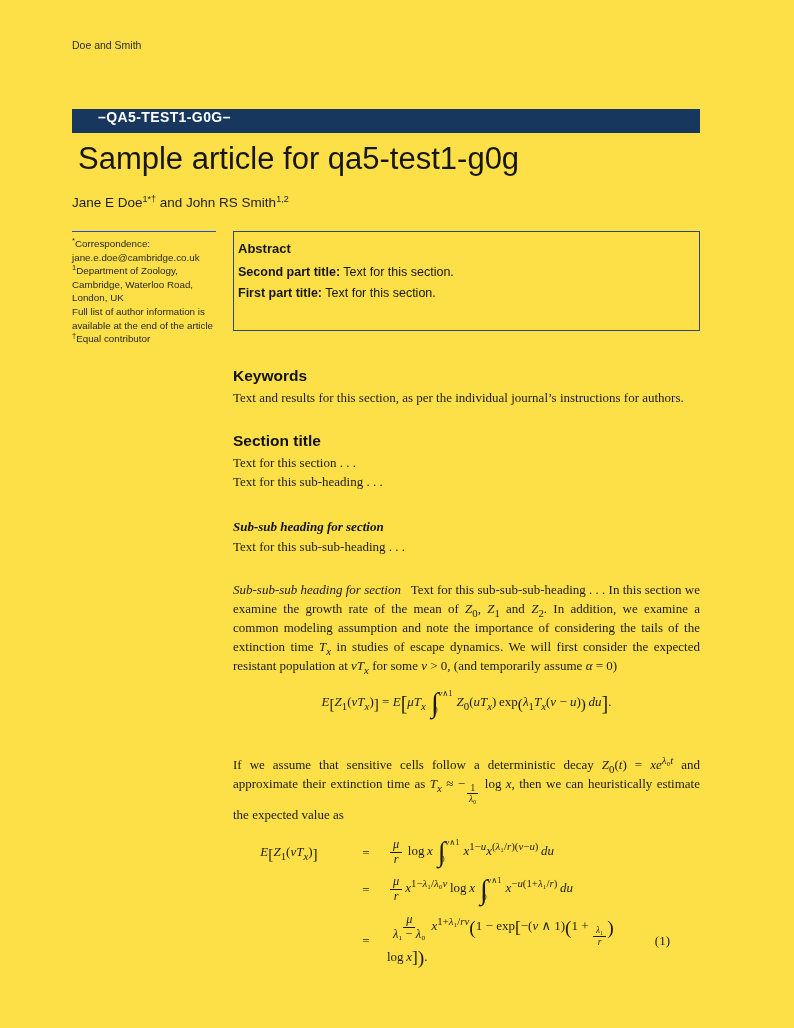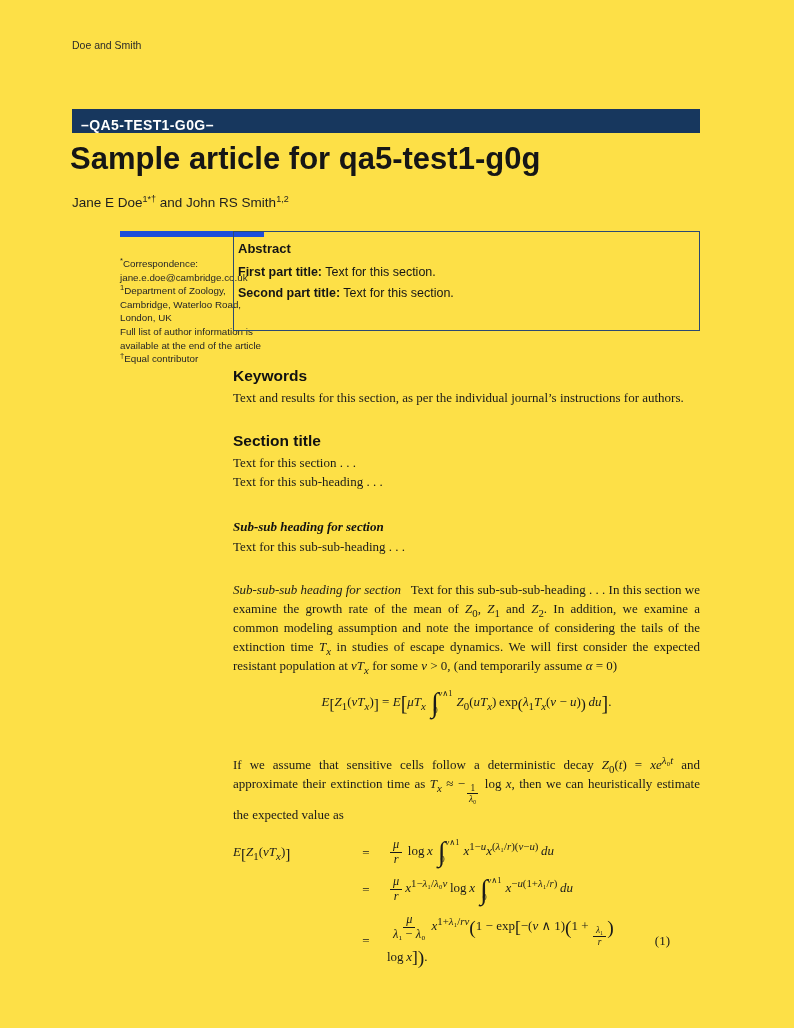--- a/index.html
+++ b/index.html
@@ -3,34 +3,34 @@
 <meta charset="utf-8">
 <style>
   html,body{margin:0;padding:0;background:#ffffff;}
   .page{position:relative;width:794px;height:1028px;background:#fde047;
         font-family:"Liberation Serif",serif;color:#1a1a1a;overflow:hidden;}
 
   .running-head{position:absolute;left:72px;top:39px;
       font-family:"Liberation Sans",sans-serif;font-size:10.5px;color:#2a2a2a;}
 
   .banner{position:absolute;left:72px;top:109px;width:628px;height:24px;
-      background:#17375e;display:flex;align-items:flex-end;padding-left:9px;box-sizing:border-box;}
+      background:#17375e;display:flex;align-items:flex-start;padding-left:26px;box-sizing:border-box;}
   .banner .banner-text{color:#ffffff;font-family:"Liberation Sans",sans-serif;
       font-weight:700;font-size:14px;letter-spacing:0.4px;}
 
-  .title{position:absolute;left:70px;top:141px;margin:0;
-      font-family:"Liberation Sans",sans-serif;font-weight:700;font-size:31px;color:#161616;}
+  .title{position:absolute;left:78px;top:141px;margin:0;
+      font-family:"Liberation Sans",sans-serif;font-weight:400;font-size:31px;color:#161616;}
 
   .authors{position:absolute;left:72px;top:195px;
       font-family:"Liberation Sans",sans-serif;font-size:13.5px;color:#1e1e1e;}
   .authors sup{font-size:9px;}
 
   .sidebar{position:absolute;left:72px;top:231px;width:144px;
-      border-top:6px solid #1d4ed8;padding-top:20px;
-      font-family:"Liberation Sans",sans-serif;font-size:9.8px;line-height:13.6px;color:#262626;margin-left:48px;}
+      border-top:1px solid #1d4ed8;padding-top:5px;
+      font-family:"Liberation Sans",sans-serif;font-size:9.8px;line-height:13.6px;color:#262626;}
   .sidebar .line{white-space:nowrap;}
   .sidebar sup{font-size:7.5px;}
 
   .abstract{position:absolute;left:233px;top:231px;width:467px;height:100px;
       border:1.5px solid #2a4a73;box-sizing:border-box;padding:9px 4px;
       font-family:"Liberation Sans",sans-serif;color:#151515;}
   .abstract .abs-heading{margin:0 0 9px 0;font-size:13px;font-weight:700;}
   .abstract .aline{font-size:12.5px;margin-bottom:7px;}
 
   .main{position:absolute;left:233px;top:366px;width:467px;font-size:13px;line-height:19px;}
@@ -60,21 +60,21 @@
         font-size:0.64em;height:2.9em;line-height:1;}
   .lims .hi{align-self:flex-start;margin-top:-1px;}
   .lims .lo{align-self:flex-start;margin-left:-5px;margin-bottom:0;}
   .bb{font-size:1.18em;vertical-align:middle;}
   .bb.tall{font-size:1.55em;vertical-align:middle;line-height:1;}
   .bp{font-size:1.5em;vertical-align:middle;line-height:1;}
   .bq{font-size:1.35em;vertical-align:middle;line-height:1;}
 
   .eq-align{margin-top:14px;font-size:13px;}
   .eq-row{display:flex;align-items:center;margin:9px 0;}
-  .eq-lhs{width:112px;text-align:left;}
+  .eq-lhs{width:112px;text-align:center;}
   .eq-rel{width:42px;text-align:center;}
   .eq-rhs{flex:1;text-align:left;}
   .eq-tag{width:46px;text-align:right;padding-right:30px;box-sizing:content-box;}
 </style>
 </head>
 <body>
 
 <div class="page">
 
   <div class="running-head">Doe and Smith</div>
@@ -93,22 +93,22 @@
     <div class="line"><sup>1</sup>Department of Zoology,</div>
     <div class="line">Cambridge, Waterloo Road,</div>
     <div class="line">London, UK</div>
     <div class="line">Full list of author information is</div>
     <div class="line">available at the end of the article</div>
     <div class="line"><sup>†</sup>Equal contributor</div>
   </div>
 
   <div class="abstract">
     <div class="abs-heading">Abstract</div>
+    <div class="aline"><b>Second part title:</b><span> Text for this section.</span></div>
     <div class="aline"><b>First part title:</b><span> Text for this section.</span></div>
-    <div class="aline"><b>Second part title:</b><span> Text for this section.</span></div>
   </div>
 
   <div class="main">
 
     <h2 class="h-main">Keywords</h2>
     <p class="para">Text and results for this section, as per the individual journal’s instructions for authors.</p>
 
     <h2 class="h-main h-sec">Section title</h2>
     <p class="para">Text for this section . . .</p>
 

